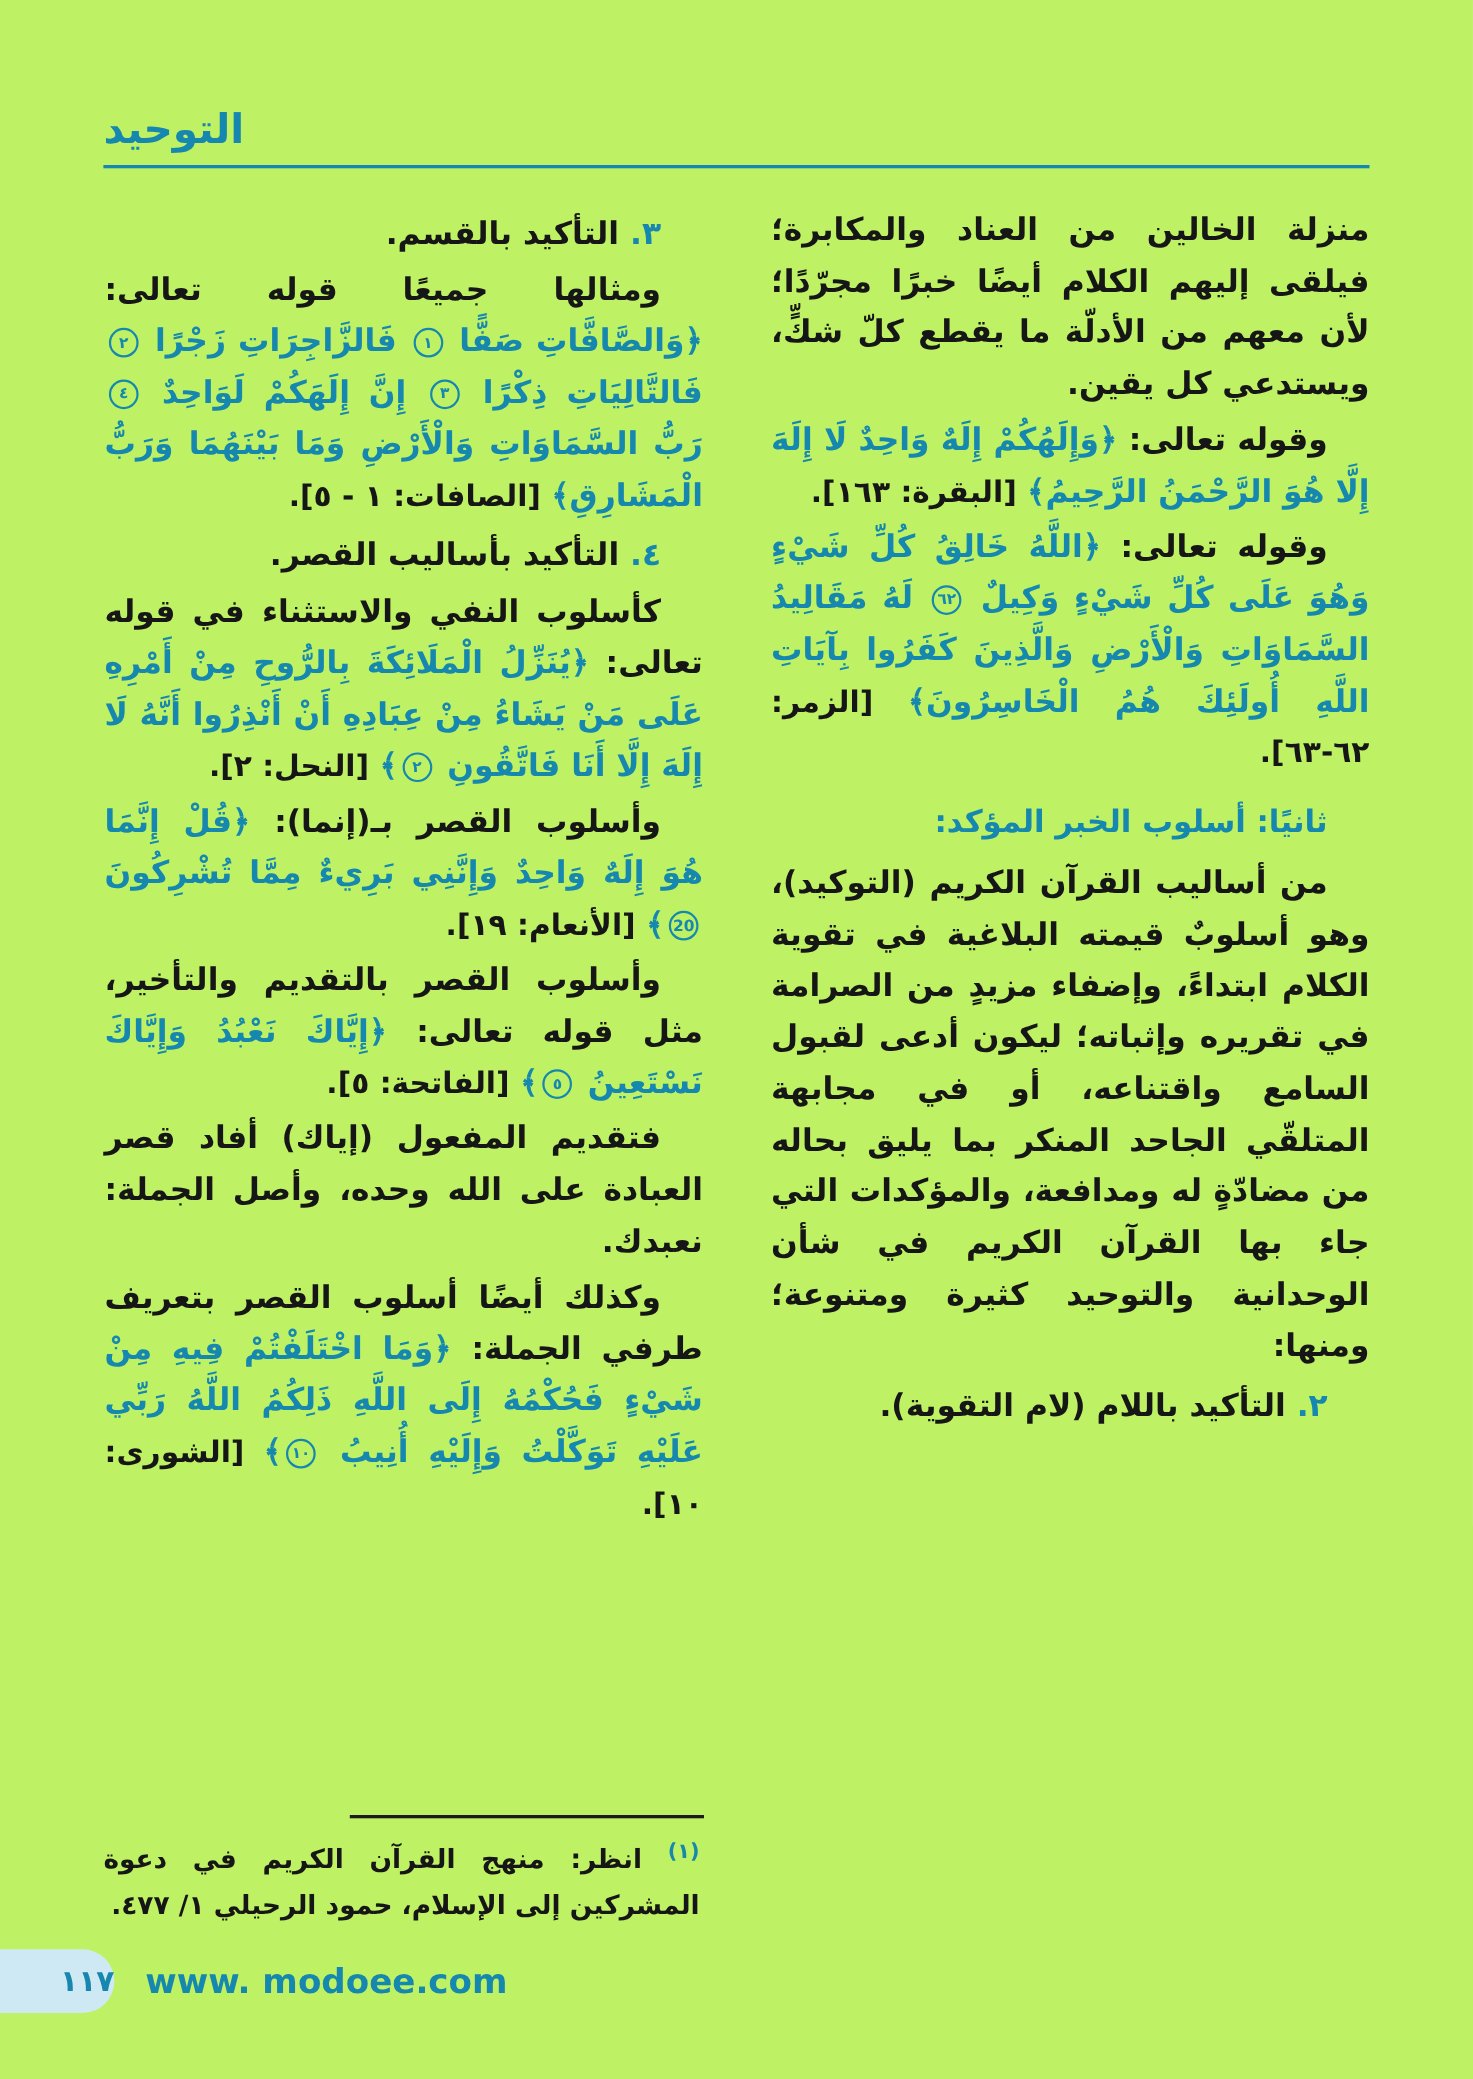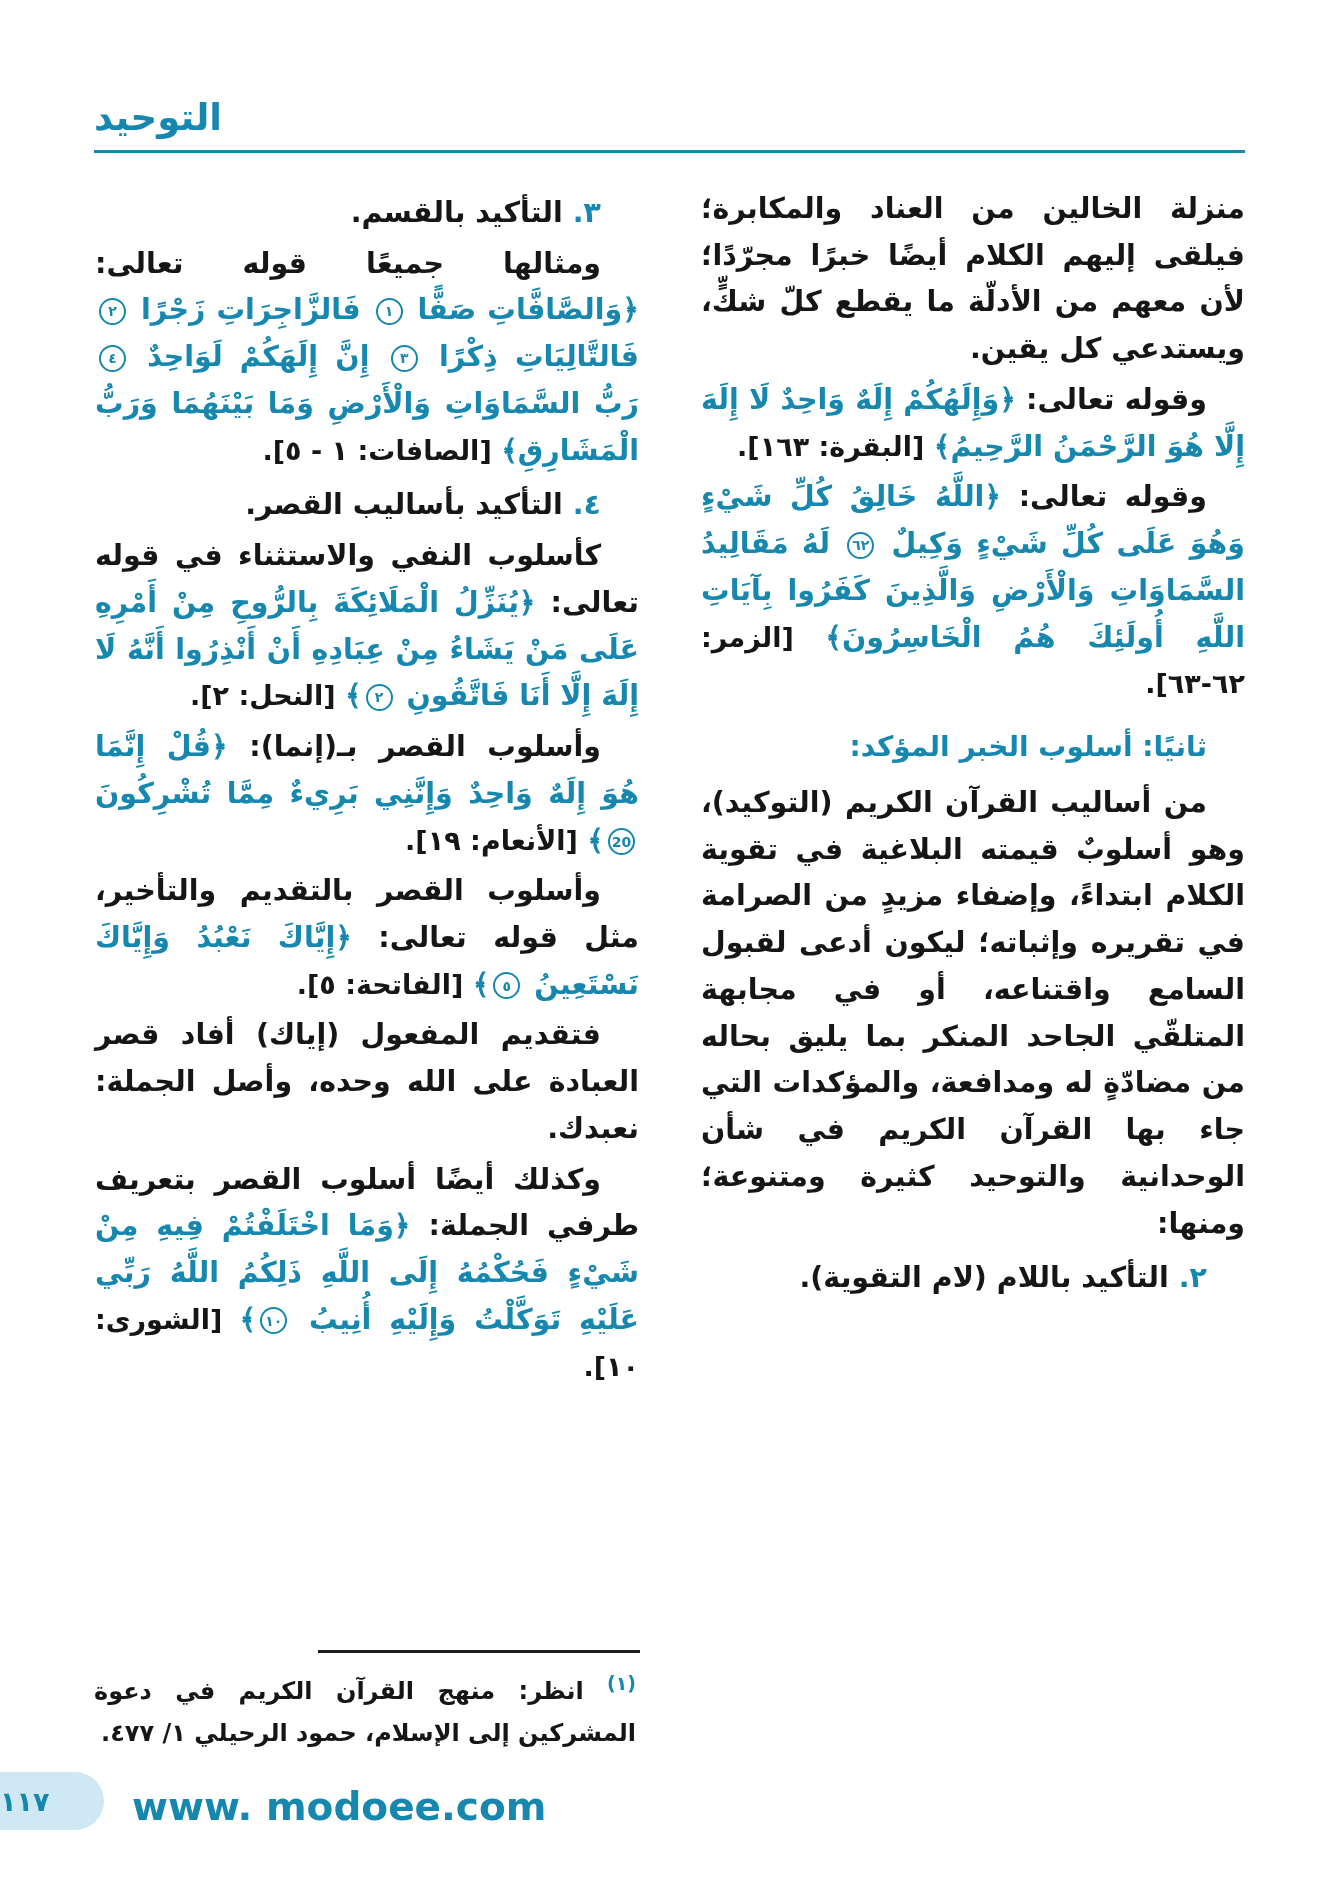--- a/index.html
+++ b/index.html
@@ -2,21 +2,21 @@
 <html lang="ar" dir="rtl" style="--accent: #1687ae;"><head>
 <meta charset="utf-8">
 <style>
   * { box-sizing: border-box; }
   html, body { margin: 0; padding: 0; background: #e9e9e9; }
   .page {
     position: relative;
     width: 1339px;
     height: 1890px;
     margin: 0 auto;
-    background: #ffffff;
+    background: #bef264;
     font-family: "DejaVu Sans", sans-serif;
     direction: rtl;
     overflow: hidden;
   }
   .header-title {
     position: absolute;
     top: 96px;
     left: 94px;
     font-size: 37px;
     font-weight: bold;
@@ -99,30 +99,30 @@
   .page-badge {
     position: absolute;
     left: 0;
     top: 1772px;
     width: 104px;
     height: 58px;
     background: #cfe9f4;
     border-radius: 0 32px 32px 0;
     display: flex;
     align-items: center;
-    justify-content: flex-end;
+    justify-content: flex-start;
     font-size: 27px;
     font-weight: bold;
     color: var(--accent);
   }
   .website {
     position: absolute;
     left: 132px;
     top: 1784px;
-    font-size: 39px;
+    font-size: 31px;
     font-weight: bold;
     color: var(--accent);
     direction: ltr;
   }
 </style>
 </head>
 <body>
 
 <div class="page">
 

